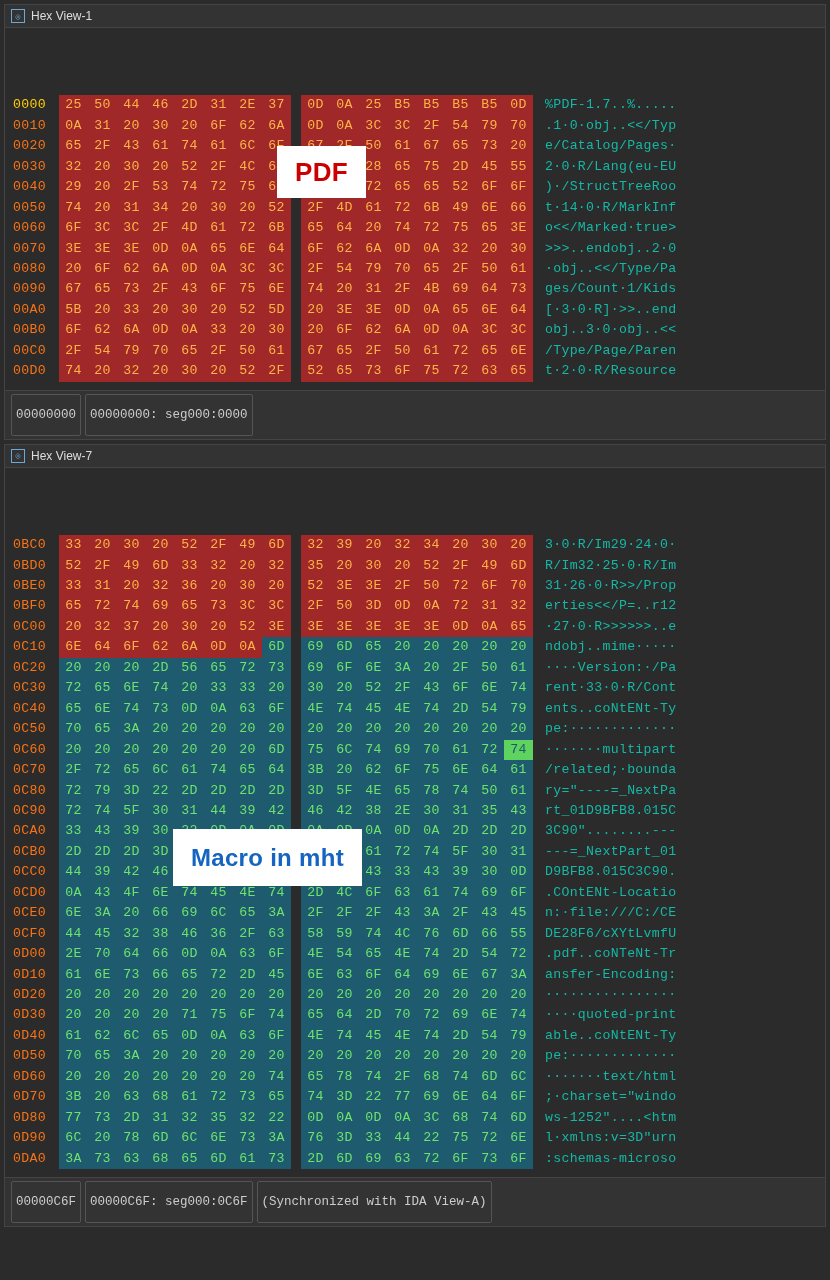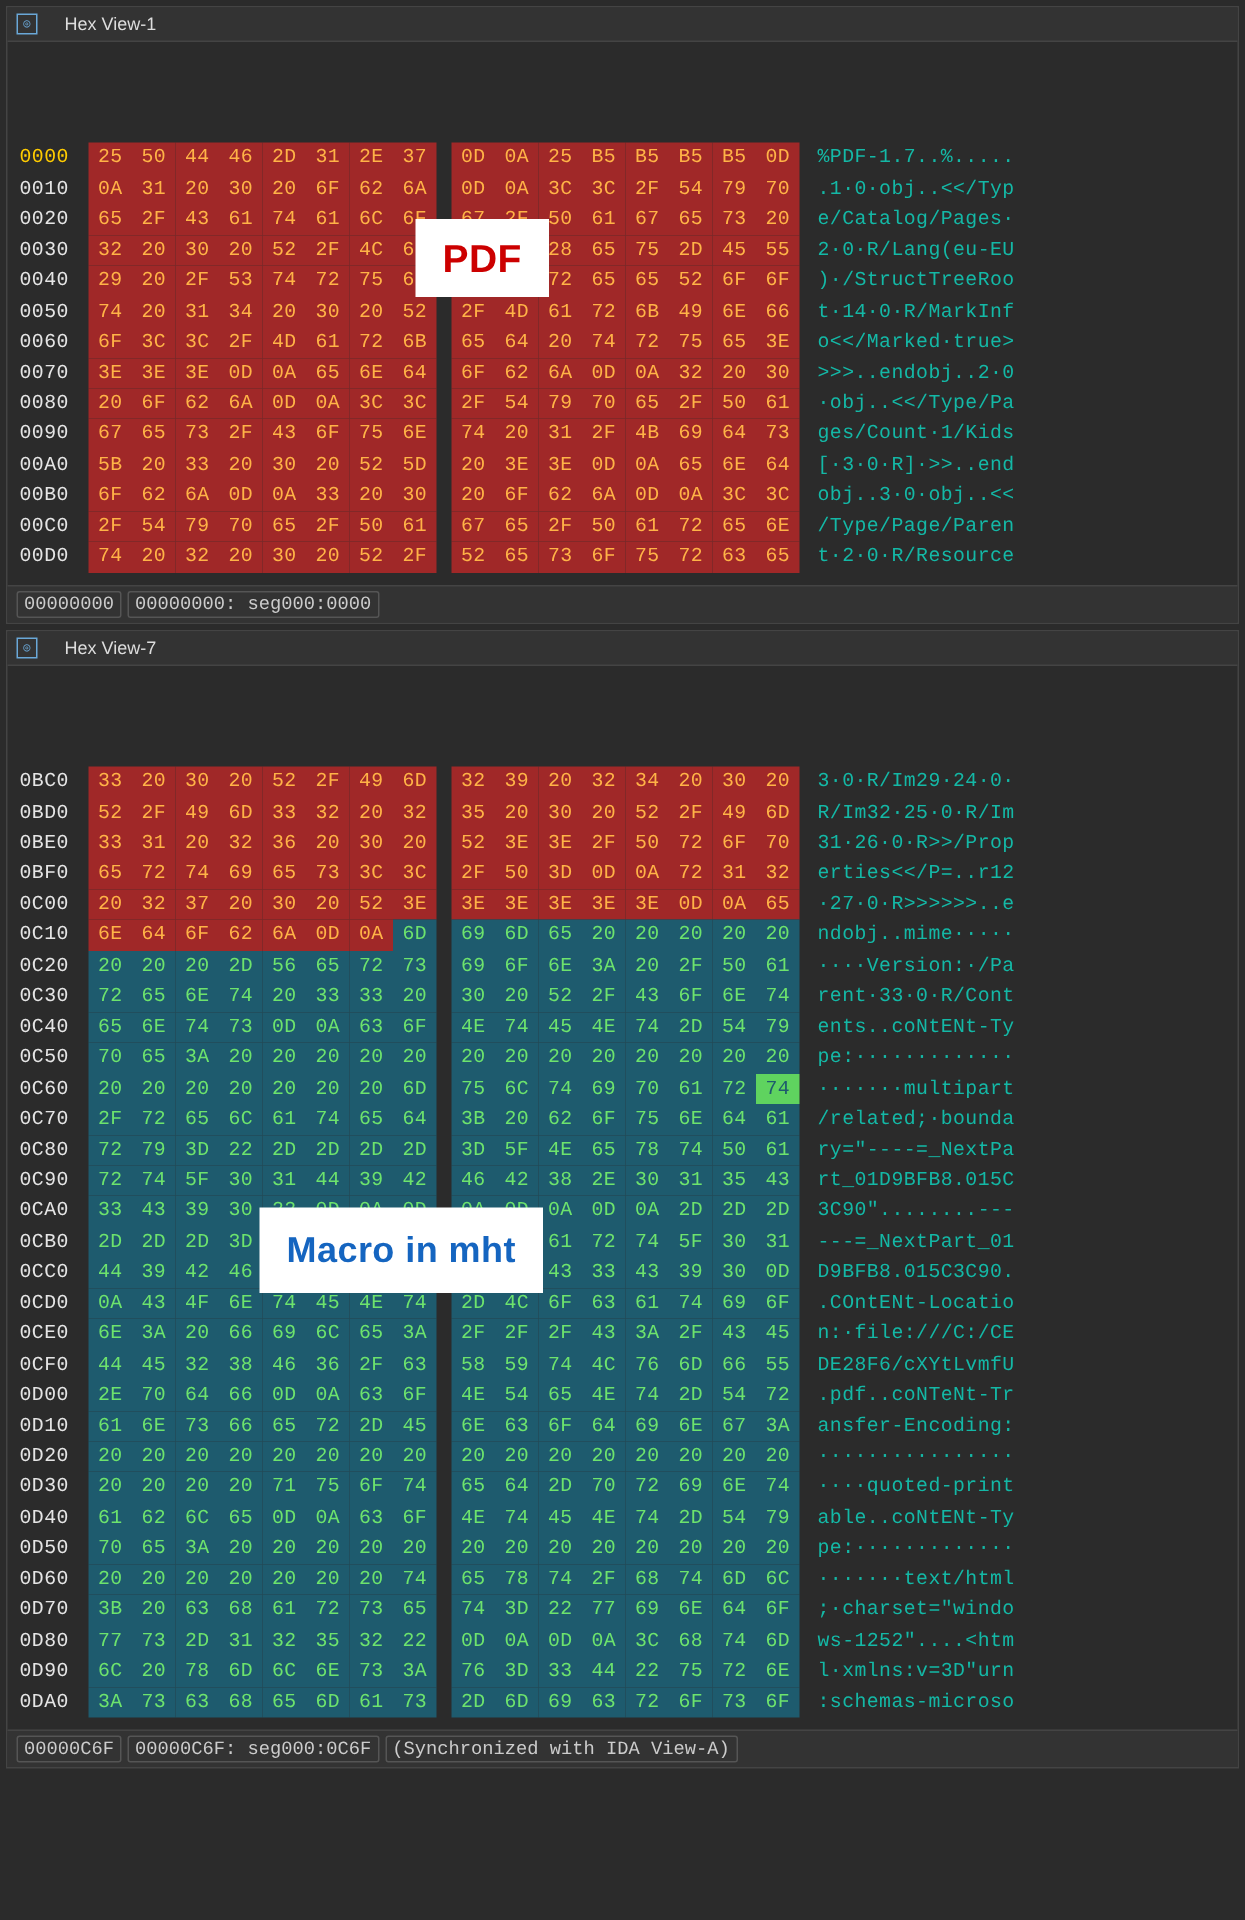--- a/index.html
+++ b/index.html
@@ -27,31 +27,31 @@
     width: 14px;
     height: 14px;
     border: 1.5px solid #6aa8d8;
     margin-right: 6px;
     display: inline-flex;
     align-items: center;
     justify-content: center;
     font-size: 8px;
     color: #6aa8d8;
   }
-  .tab-label { color: #ddd; font-size: 12px; font-family: sans-serif; margin-left: 12px; }
+  .tab-label { color: #ddd; font-size: 12px; font-family: sans-serif; }
   .hex-body {
     padding: 6px 8px 8px 8px;
     line-height: 1.55;
     white-space: pre;
     font-size: 13.2px;
     letter-spacing: 0.3px;
     position: relative;
   }
   .row { display: flex; }
-  .offset { color: #e5e5e5; width: 46px; flex-shrink: 0; }
+  .offset { color: #f97316; width: 46px; flex-shrink: 0; }
   .offset.highlight { color: #fc0; }
   .hex-cells {
     display: flex;
     flex-shrink: 0;
     margin-right: 12px;
   }
   .cell {
     width: 29px;
     text-align: center;
     flex-shrink: 0;
@@ -65,21 +65,21 @@
     background: #333;
     border-top: 1px solid #444;
     padding: 3px 6px;
     font-size: 12.5px;
     color: #ccc;
     display: flex;
     gap: 4px;
   }
   .status-seg {
     border: 1px solid #555;
-    padding: 1px 4px;
+    padding: 13px 4px;
     border-radius: 2px;
   }
   .overlay-label {
     position: absolute;
     background: #ffffff;
     color: #c00;
     font-family: Arial, sans-serif;
     font-weight: bold;
     padding: 6px 18px;
     font-size: 26px;

